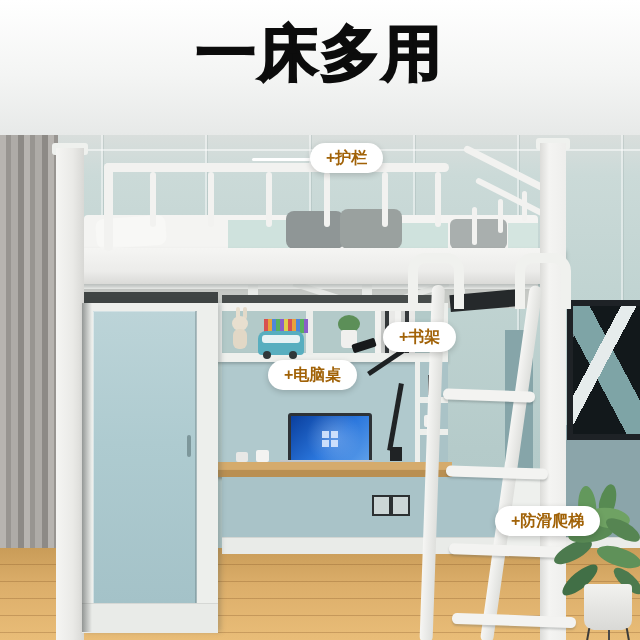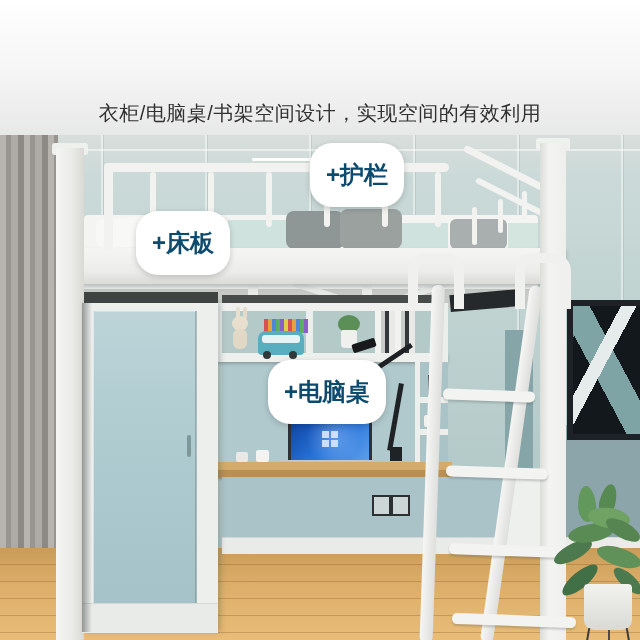--- a/index.html
+++ b/index.html
@@ -16,33 +16,33 @@
             font-weight:500;color:#313131;letter-spacing:.5px;}
 
   
   .scene{left:0;top:135px;width:640px;height:505px;overflow:hidden;
          background:linear-gradient(180deg,#d9dedc 0%,#cbdad8 8%,#c1d4d2 30%,#b5cbca 62%,#adc4c4 100%);}
   .seams{left:0;top:0;width:640px;height:420px;
          background:repeating-linear-gradient(90deg,transparent 0 101px,rgba(255,255,255,.45) 101px 103px,rgba(150,168,167,.30) 103px 104px);}
   .hline{left:58px;top:14px;width:582px;height:2px;background:rgba(255,255,255,.5);}
 
   .pill{position:absolute;display:inline-flex;align-items:center;justify-content:center;
-        padding:16px 16px;background:#ffffff;border-radius:22px;font-size:24px;font-weight:600;
-        color:#0c4a6e;box-shadow:0 2px 6px rgba(0,0,0,.18);white-space:nowrap;line-height:1.35;z-index:60;}
+        padding:4px 16px;background:#ffffff;border-radius:22px;font-size:16px;font-weight:600;
+        color:#a16207;box-shadow:0 2px 6px rgba(0,0,0,.18);white-space:nowrap;line-height:1.35;z-index:60;}
   .watermark{left:492px;top:458px;font-size:26px;letter-spacing:1px;color:rgba(255,255,255,.55);z-index:55;}
 
   .bar{position:absolute;background:#f2f2f0;border-radius:5px;}
 </style>
 </head>
 <body>
 
 <div class="stage">
 
   <div class="abs header"></div>
-  <div class="abs subtitle">衣柜/电脑桌/书架空间设计，实现空间的有效利用</div>
+  <div class="abs title">一床多用</div>
 
   <div class="abs scene">
 
     <div class="abs seams"></div>
     <div class="abs hline"></div>
 
     <div class="abs" style="left:566px;top:290px;width:74px;height:115px;background:#8ba5aa;"></div>
     <div class="abs" style="left:566px;top:402px;width:74px;height:15px;background:#ebece9;border-top:1px solid #d5d8d5;"></div>
     <div class="abs" style="left:505px;top:195px;width:28px;height:150px;background:#86a5a9;"></div>
     <div class="abs" style="left:567px;top:165px;width:73px;height:128px;border:6px solid #1e2226;
@@ -187,17 +187,18 @@
       <div style="position:absolute;left:62px;top:94px;width:36px;height:14px;background:#4c7a4e;border-radius:50%;transform:rotate(42deg);"></div>
       <div style="position:absolute;left:36px;top:104px;width:48px;height:46px;background:linear-gradient(180deg,#f2f2ef,#d9d9d6);border-radius:4px 4px 10px 10px;"></div>
       <div style="position:absolute;left:38px;top:148px;width:2px;height:26px;background:#3c3c3a;transform:rotate(10deg);"></div>
       <div style="position:absolute;left:80px;top:148px;width:2px;height:26px;background:#3c3c3a;transform:rotate(-10deg);"></div>
       <div style="position:absolute;left:60px;top:150px;width:2px;height:26px;background:#4a4a48;"></div>
     </div>
 
 
     <div class="abs" style="left:252px;top:23px;width:60px;height:3px;background:#fff;border-radius:2px;z-index:59;"></div>
     <div class="pill" style="left:310px;top:8px;">+护栏</div>
-    <div class="pill" style="left:136px;top:76px;">+床板</div>
+    <div class="pill" style="left:383px;top:187px;">+书架</div>
     <div class="pill" style="left:268px;top:225px;">+电脑桌</div>
+    <div class="pill" style="left:495px;top:371px;">+防滑爬梯</div>
 
   </div>
 </div>
 
 </body></html>

